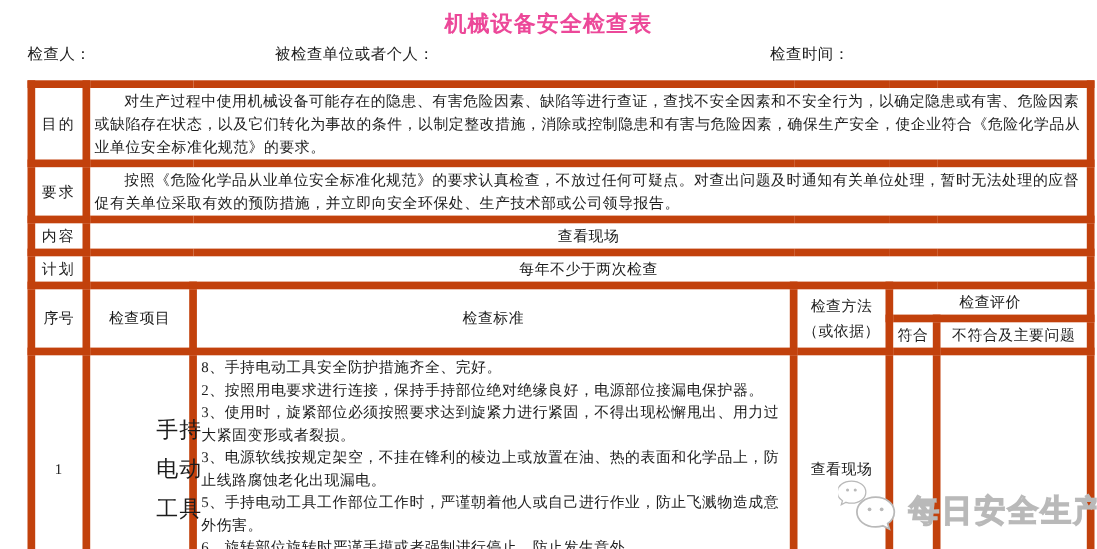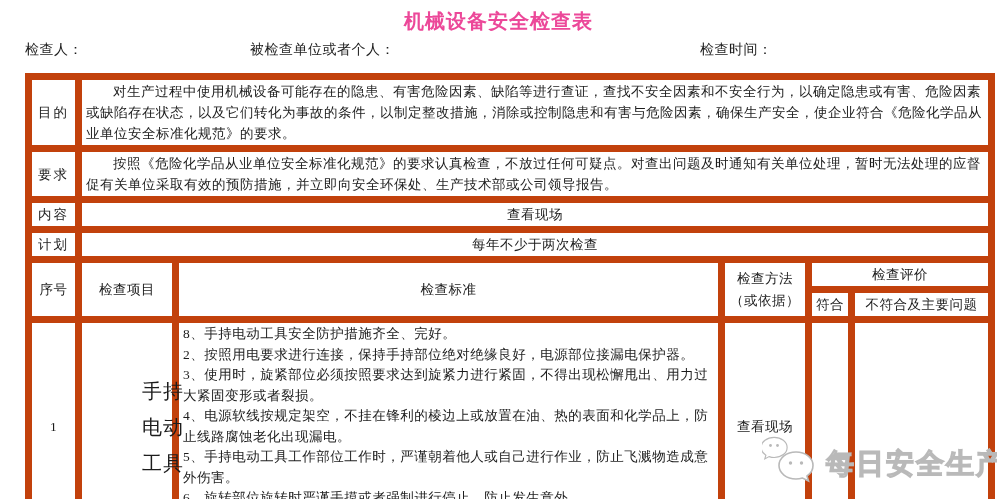--- a/index.html
+++ b/index.html
@@ -166,21 +166,21 @@
 
   <tr class="h-item">
     <td class="center-cell">1</td>
     <td class="item-cell">
       <span class="wrap-narrow">手持电动工具</span>
     </td>
     <td class="standard-cell">
       <div class="std-line">8、手持电动工具安全防护措施齐全、完好。</div>
       <div class="std-line">2、按照用电要求进行连接，保持手持部位绝对绝缘良好，电源部位接漏电保护器。</div>
       <div class="std-line">3、使用时，旋紧部位必须按照要求达到旋紧力进行紧固，不得出现松懈甩出、用力过大紧固变形或者裂损。</div>
-      <div class="std-line">4、电源软线按规定架空，不挂在锋利的棱边上或放置在油、热的表面和化学品上，防止线路腐蚀老化出现漏电。</div>
+      <div class="std-line">3、电源软线按规定架空，不挂在锋利的棱边上或放置在油、热的表面和化学品上，防止线路腐蚀老化出现漏电。</div>
       <div class="std-line">5、手持电动工具工作部位工作时，严谨朝着他人或自己进行作业，防止飞溅物造成意外伤害。</div>
       <div class="std-line">6、旋转部位旋转时严谨手摸或者强制进行停止，防止发生意外。</div>
       <div class="std-line">7、工作时，工作人员穿戴好劳动防护用品。</div>
     </td>
     <td class="method-cell">查看现场</td>
     <td></td>
     <td></td>
   </tr>
 </tbody>
   </table>

